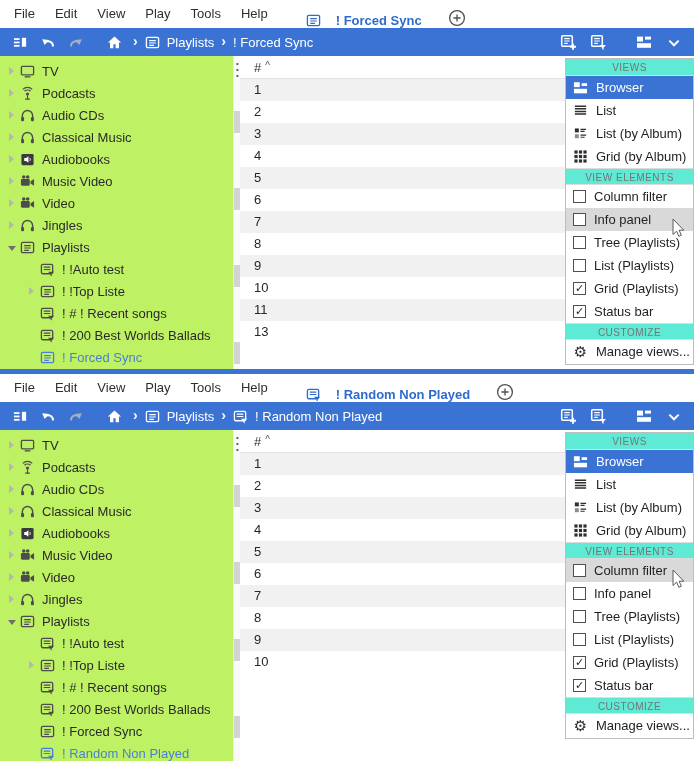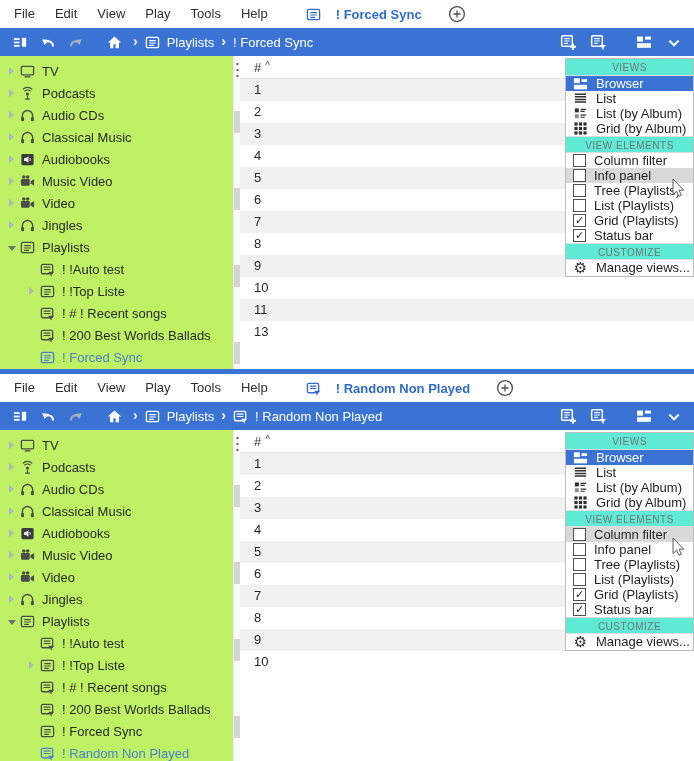--- a/index.html
+++ b/index.html
@@ -9,21 +9,21 @@
     --rowalt:#f1f1f1;
     --hover:#d9d9d9;
   }
   *{box-sizing:border-box;margin:0;padding:0}
   body{
     width:694px;height:761px;overflow:hidden;background:#fff;
     font-family:"Liberation Sans","DejaVu Sans",sans-serif;font-size:13px;color:#222;
   }
   .half{width:694px;position:relative}
   
-  .menubar{height:28px;display:flex;align-items:center;background:#fff}
+  .menubar{height:28px;display:flex;align-items:flex-end;background:#fff}
   .menus{display:flex;align-items:center;padding-left:4px}
   .menu-item{padding:0 10px;color:#2f2f2f;height:28px;line-height:28px;cursor:default}
   .tabgap{width:15px;background:var(--blue)}
   .tab{display:flex;align-items:center;gap:7px;padding:0 13px;background:#fff;color:#2f6bcc;font-weight:bold;white-space:nowrap}
   .tab .ticn{color:#2f6bcc}
   .tabstrip-rest{flex:1;background:#fff;display:flex;align-items:center}
   .plusbtn{margin-left:12px;width:20px;height:20px;display:flex;align-items:center;justify-content:center}
   
   .toolbar{height:28px;background:var(--blue);display:flex;align-items:center;color:#fff;padding:0 8px;gap:4px}
   .tbtn{width:24px;height:24px;display:flex;align-items:center;justify-content:center}
@@ -57,21 +57,21 @@
   .list{flex:1;background:#fff}
   .list-header{height:23px;display:flex;align-items:center;padding-left:14px;border-bottom:1px solid #e2e2e2;color:#333}
   .sortcaret{margin-left:4px;font-size:10px;color:#555;transform:translateY(-2px)}
   .sortcaret::after{content:"^"}
   .row{height:22px;line-height:22px;padding-left:14px;color:#262626}
   .rows .row:nth-child(odd){background:var(--rowalt)}
   
   .viewpanel{position:absolute;top:2px;right:0;width:129px;background:#fff;border:1px solid #bdbdbd;z-index:6;padding-bottom:1px}
   .panel-h{height:17px;line-height:17px;background:#5eead4;color:#757575;font-size:10px;text-align:center;letter-spacing:.5px;border-top:1px solid #dcdcdc;border-bottom:1px solid #dcdcdc}
   .viewpanel > .panel-h:first-child{border-top:none}
-  .pitem{height:15px;display:flex;align-items:center;gap:8px;padding-left:7px;position:relative;white-space:nowrap;color:#1f1f1f;cursor:default}
+  .pitem{height:23px;display:flex;align-items:center;gap:8px;padding-left:7px;position:relative;white-space:nowrap;color:#1f1f1f;cursor:default}
   .pitem .picn{width:15px;min-width:15px;display:flex;align-items:center;justify-content:center;color:#2e2e2e}
   .pitem.sel{background:var(--selblue);color:#fff}
   .pitem.sel .picn{color:#fff}
   .pitem.hov{background:var(--hover)}
   .cb{width:13px;height:13px;min-width:13px;border:1px solid #4f4f4f;background:#fff;display:flex;align-items:center;justify-content:center;font-size:11px;color:#222}
   .cb.on::after{content:"\2713"}
   .cursor{position:absolute;right:8px;top:11px;z-index:9}
   .gear{font-size:15px;color:#2b2b2b;line-height:1}
   .divider{height:5px;background:var(--blue)}
   svg{display:block}

